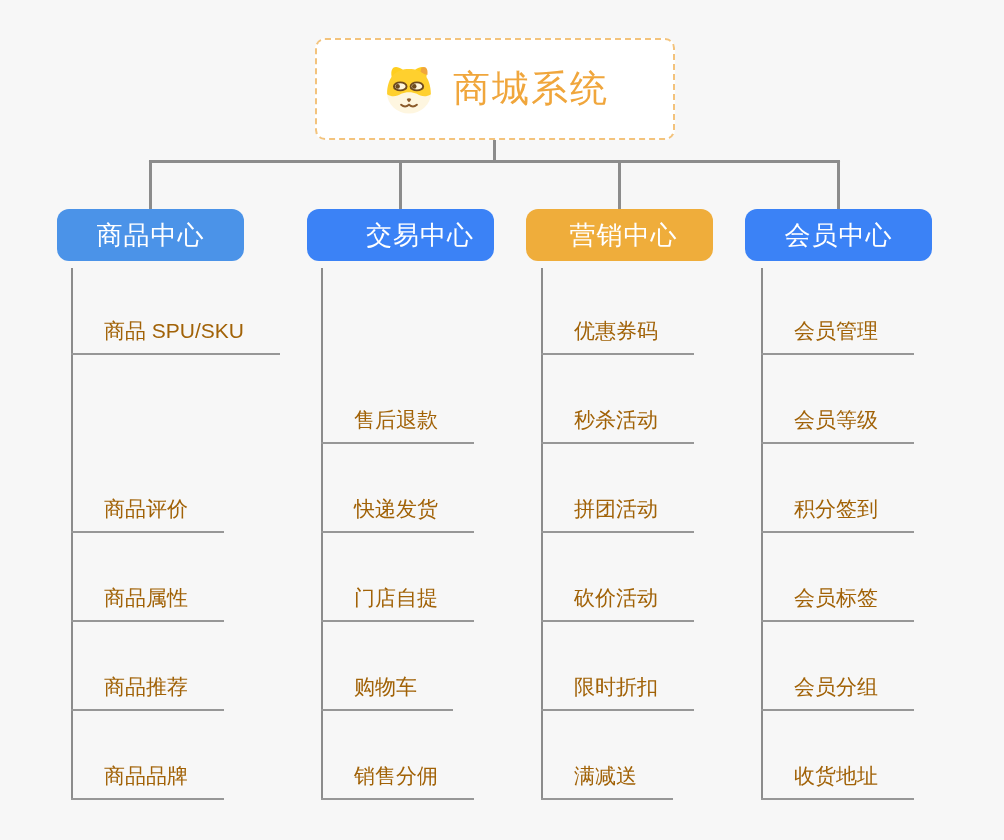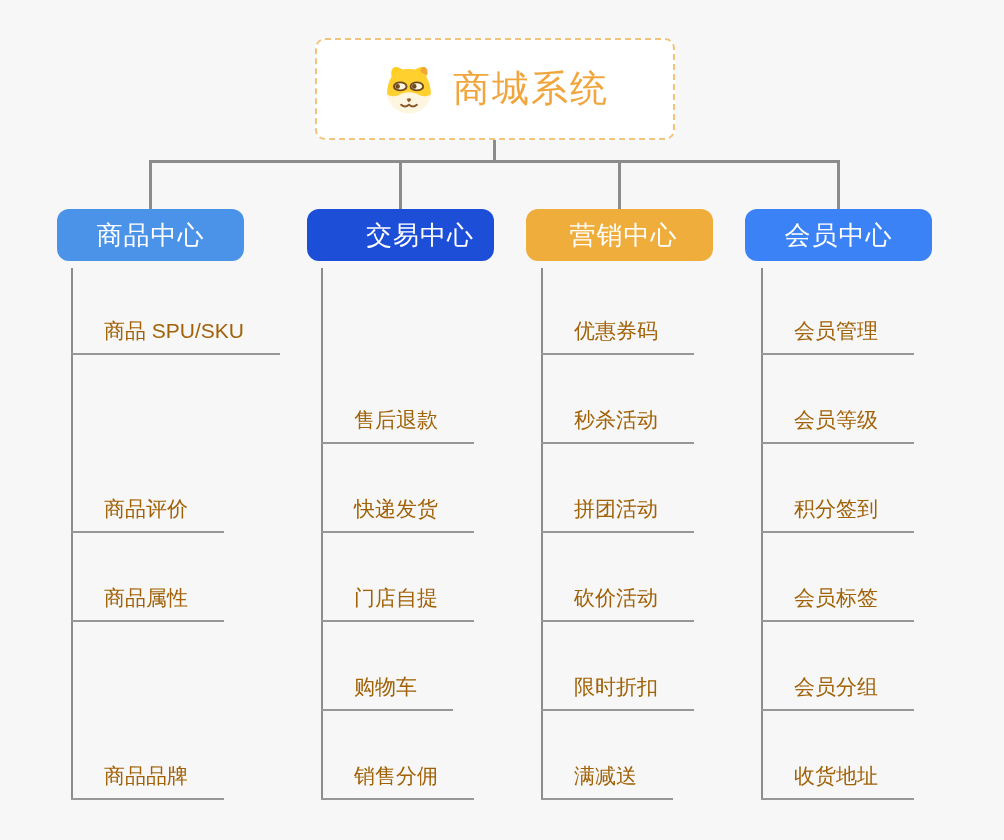--- a/index.html
+++ b/index.html
@@ -99,33 +99,34 @@
         <path d="M29.4 43.5 Q32 41.5 34.6 43.5 Q33.6 47 32 47 Q30.4 47 29.4 43.5 Z" fill="#8A5A2B"></path>
         <path d="M23 50 Q27.5 54 32 50 Q36.5 54 41 50" stroke="#8A5A2B" stroke-width="2.2" fill="none" stroke-linecap="round"></path>
       </svg>
     </span>
     <span class="root-title" style="color: rgb(240, 166, 60);">商城系统</span>
   </div>
 
   <div class="branch-box c1" style="background: rgb(75, 147, 232);">
     <span>商品中心</span>
   </div>
-  <div class="branch-box c2" style="background: #1d4ed8; padding-left: 39px;">
+  <div class="branch-box c2" style="background: #3b82f6; padding-left: 39px;">
     <span>交易中心</span>
   </div>
   <div class="branch-box c3" style="background: rgb(239, 173, 59); padding-left: 8px;">
     <span>营销中心</span>
   </div>
   <div class="branch-box c4" style="background: #3b82f6;">
     <span>会员中心</span>
   </div>
 
   <div class="child c1 r1">商品 SPU/SKU</div>
   <div class="child c1 r3">商品评价</div>
   <div class="child c1 r4">商品属性</div>
+  <div class="child c1 r5">商品推荐</div>
   <div class="child c1 r6">商品品牌</div>
 
   <div class="child c2 r2">售后退款</div>
   <div class="child c2 r3">快递发货</div>
   <div class="child c2 r4">门店自提</div>
   <div class="child c2 r5">购物车</div>
   <div class="child c2 r6">销售分佣</div>
 
   <div class="child c3 r1">优惠券码</div>
   <div class="child c3 r3">拼团活动</div>

